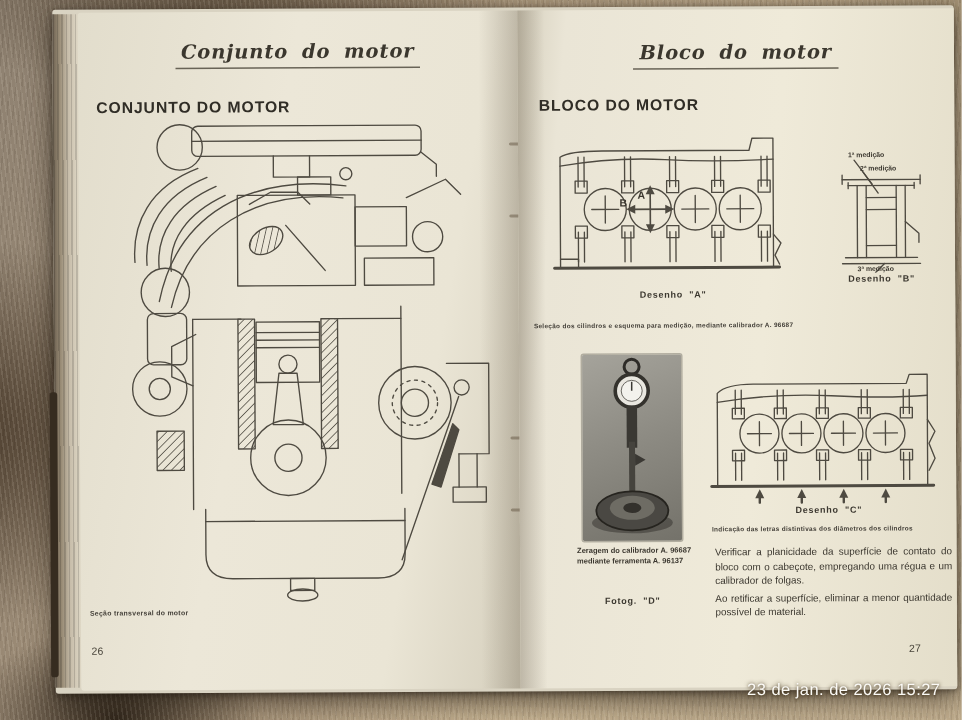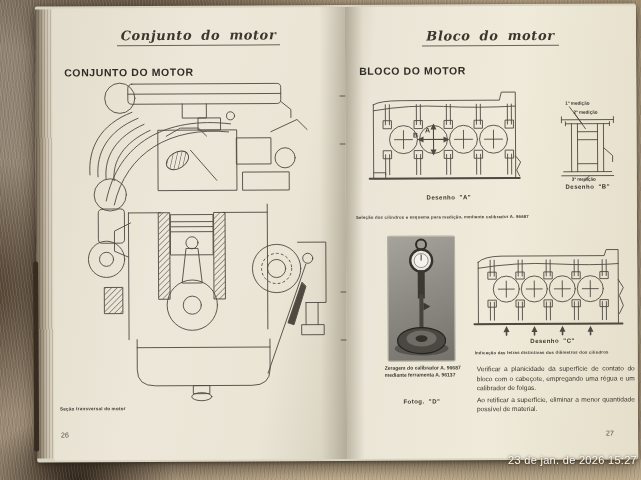--- a/index.html
+++ b/index.html
@@ -49,21 +49,21 @@
   .microcaption{position:absolute;font-size:4.3px;font-weight:bold;color:#45413a;letter-spacing:0.2px;}
   .photo-caption{position:absolute;font-size:5px;font-weight:bold;color:#3b372f;line-height:1.4;text-align:justify;}
   .body-text{position:absolute;font-size:6.6px;color:#3b372f;line-height:1.45;text-align:justify;}
   .body-text p{margin:0 0 2px 0;}
   .page-number{position:absolute;font-size:7px;color:#4a463c;}
 
   .photo-frame{position:absolute;overflow:hidden;border-radius:1px;
     background:linear-gradient(160deg,#a5a39b 0%,#8e8c84 45%,#74726a 100%);
     box-shadow:0 0 0 1px rgba(70,66,58,0.35);}
 
-  .timestamp{position:absolute;right:4px;bottom:14px;font-size:11px;color:#fbfaf6;
+  .timestamp{position:absolute;right:14px;bottom:14px;font-size:11px;color:#fbfaf6;
     letter-spacing:0.3px;text-shadow:0 0 3px rgba(70,55,30,0.85), 0 1px 2px rgba(70,55,30,0.6);}
 </style>
 </head>
 <body>
 
 <div class="fur-texture"></div>
 
 <div class="book">
   <div class="page-stack-left"></div>
   <div class="cover-sliver"></div>

